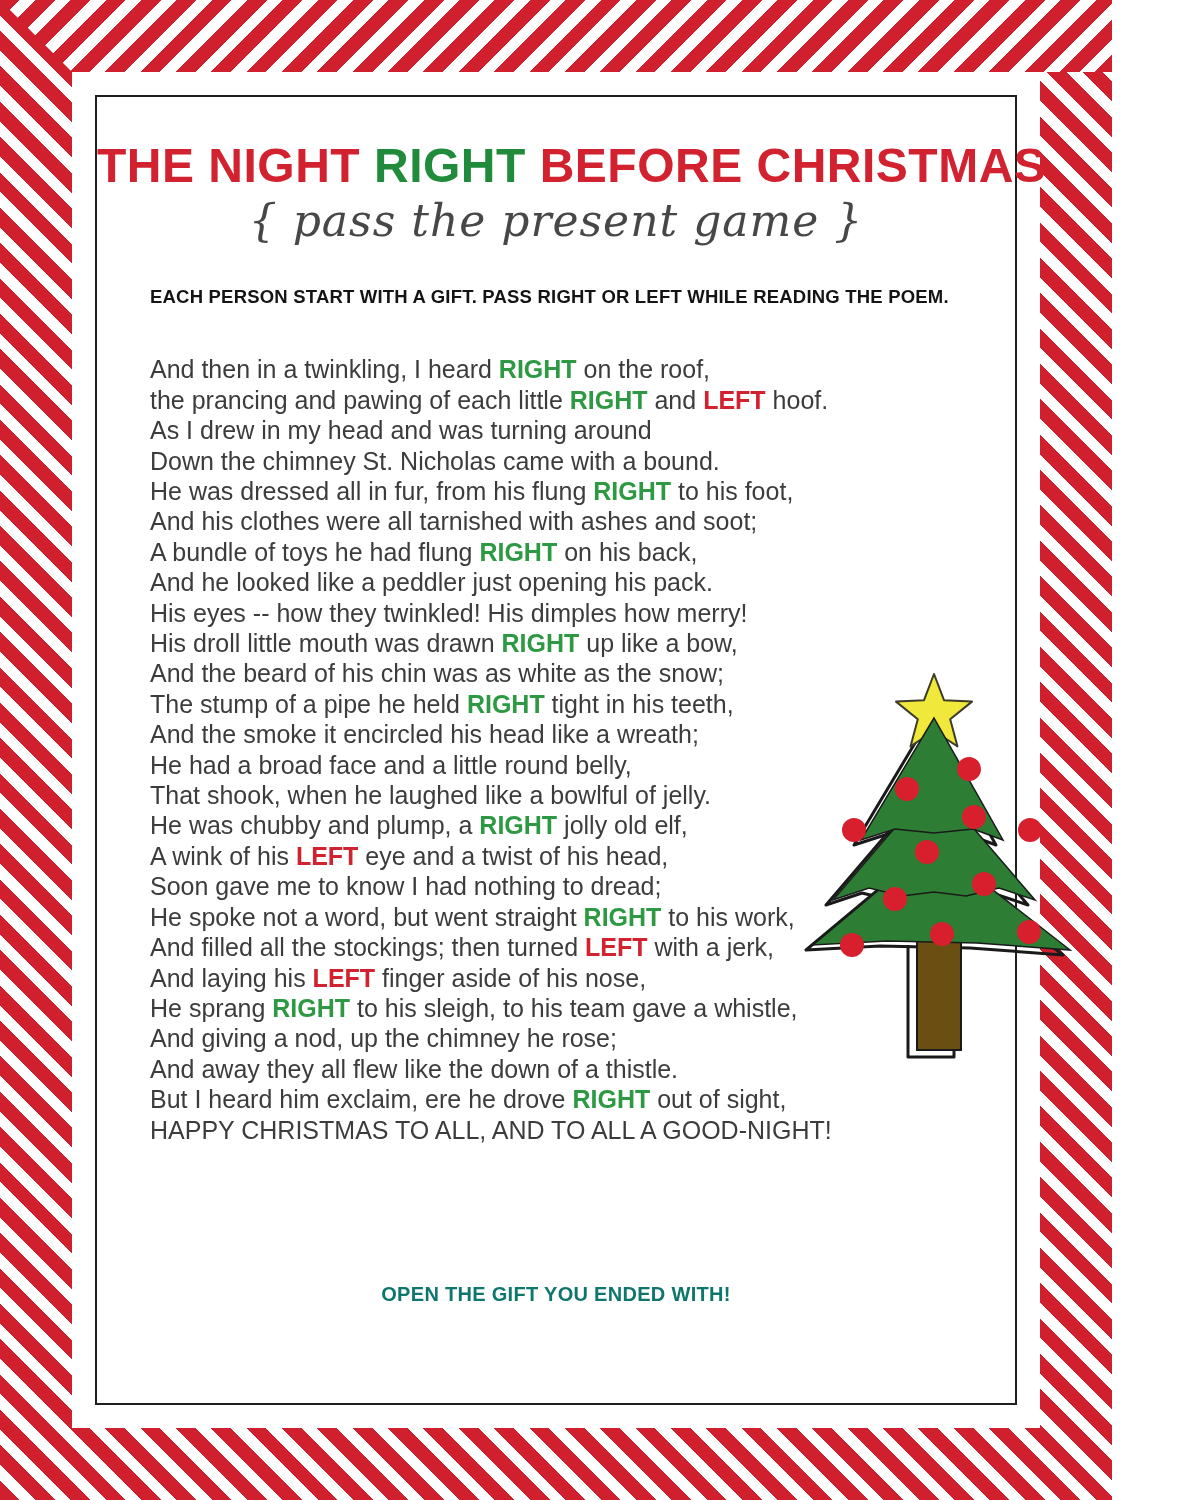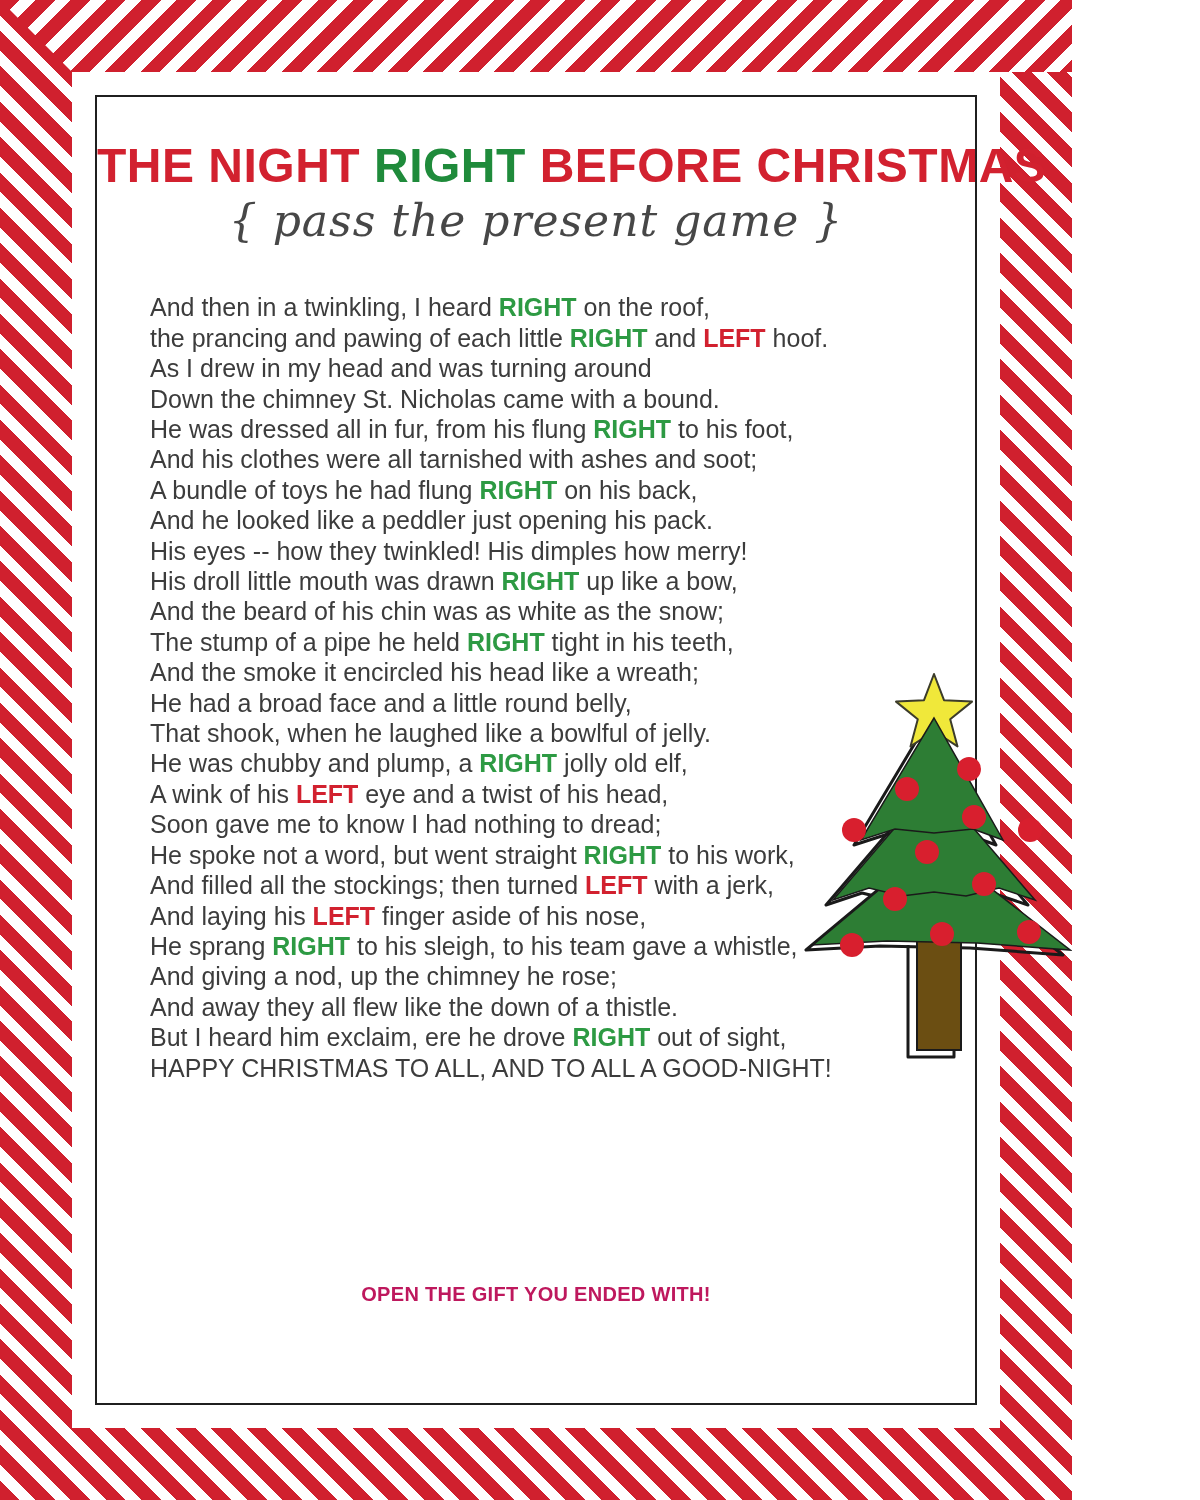--- a/index.html
+++ b/index.html
@@ -15,20 +15,21 @@
     --outline:#1a1a1a;
   }
   html,body{margin:0;padding:0;}
   body{font-family:"Liberation Sans", sans-serif;}
   .sheet{
     position:relative;
     width:1072px;height:1500px;
     overflow:hidden;
     background:repeating-linear-gradient(45deg,
       var(--stripe-red) 0 14px, #ffffff 14px 25px);
+    padding-left:40px;
   }
   
   .band-top{
     position:absolute;left:0;top:0;width:1200px;height:72px;
     background:repeating-linear-gradient(135deg,
       var(--stripe-red) 0 14px, #ffffff 14px 25px);
     clip-path:polygon(0 0,1200px 0,1128px 72px,72px 72px);
   }
   
   .mat{
@@ -81,21 +82,21 @@
   .poem-line{white-space:nowrap;}
   .w-green{color:var(--green-word);font-weight:bold;}
   .w-red{color:var(--red);font-weight:bold;}
   .footer-line{
     position:absolute;
     left:0;right:0;
     top:1186px;
     text-align:center;
     font-size:20px;
     font-weight:bold;
-    color:#be185d;
+    color:#0f766e;
     letter-spacing:0.3px;
   }
   .tree{
     position:absolute;
     left:700px;top:575px;
     width:290px;height:390px;
     z-index:1;
     pointer-events:none;
   }
   .tree .tier{fill:var(--tree-green);stroke:var(--outline);stroke-width:1.5;}
@@ -113,20 +114,21 @@
   <div class="mat"></div>
 
   <div class="page">
 
     <div class="page-title">
       <span class="t-red">THE NIGHT </span><span class="t-green">RIGHT</span><span class="t-red"> BEFORE CHRISTMAS</span>
     </div>
 
     <div class="page-subtitle">{ pass the present game }</div>
 
+    <div class="instruction">EACH PERSON START WITH A GIFT. PASS RIGHT OR LEFT WHILE READING THE POEM.</div>
 
     <div class="poem">
         <div class="poem-line"><span>And then in a twinkling, I heard </span><span class="w-green">RIGHT</span><span> on the roof,</span></div>
         <div class="poem-line"><span>the prancing and pawing of each little </span><span class="w-green">RIGHT</span><span> and </span><span class="w-red">LEFT</span><span> hoof.</span></div>
         <div class="poem-line"><span>As I drew in my head and was turning around</span></div>
         <div class="poem-line"><span>Down the chimney St. Nicholas came with a bound.</span></div>
         <div class="poem-line"><span>He was dressed all in fur, from his flung </span><span class="w-green">RIGHT</span><span> to his foot,</span></div>
         <div class="poem-line"><span>And his clothes were all tarnished with ashes and soot;</span></div>
         <div class="poem-line"><span>A bundle of toys he had flung </span><span class="w-green">RIGHT</span><span> on his back,</span></div>
         <div class="poem-line"><span>And he looked like a peddler just opening his pack.</span></div>

